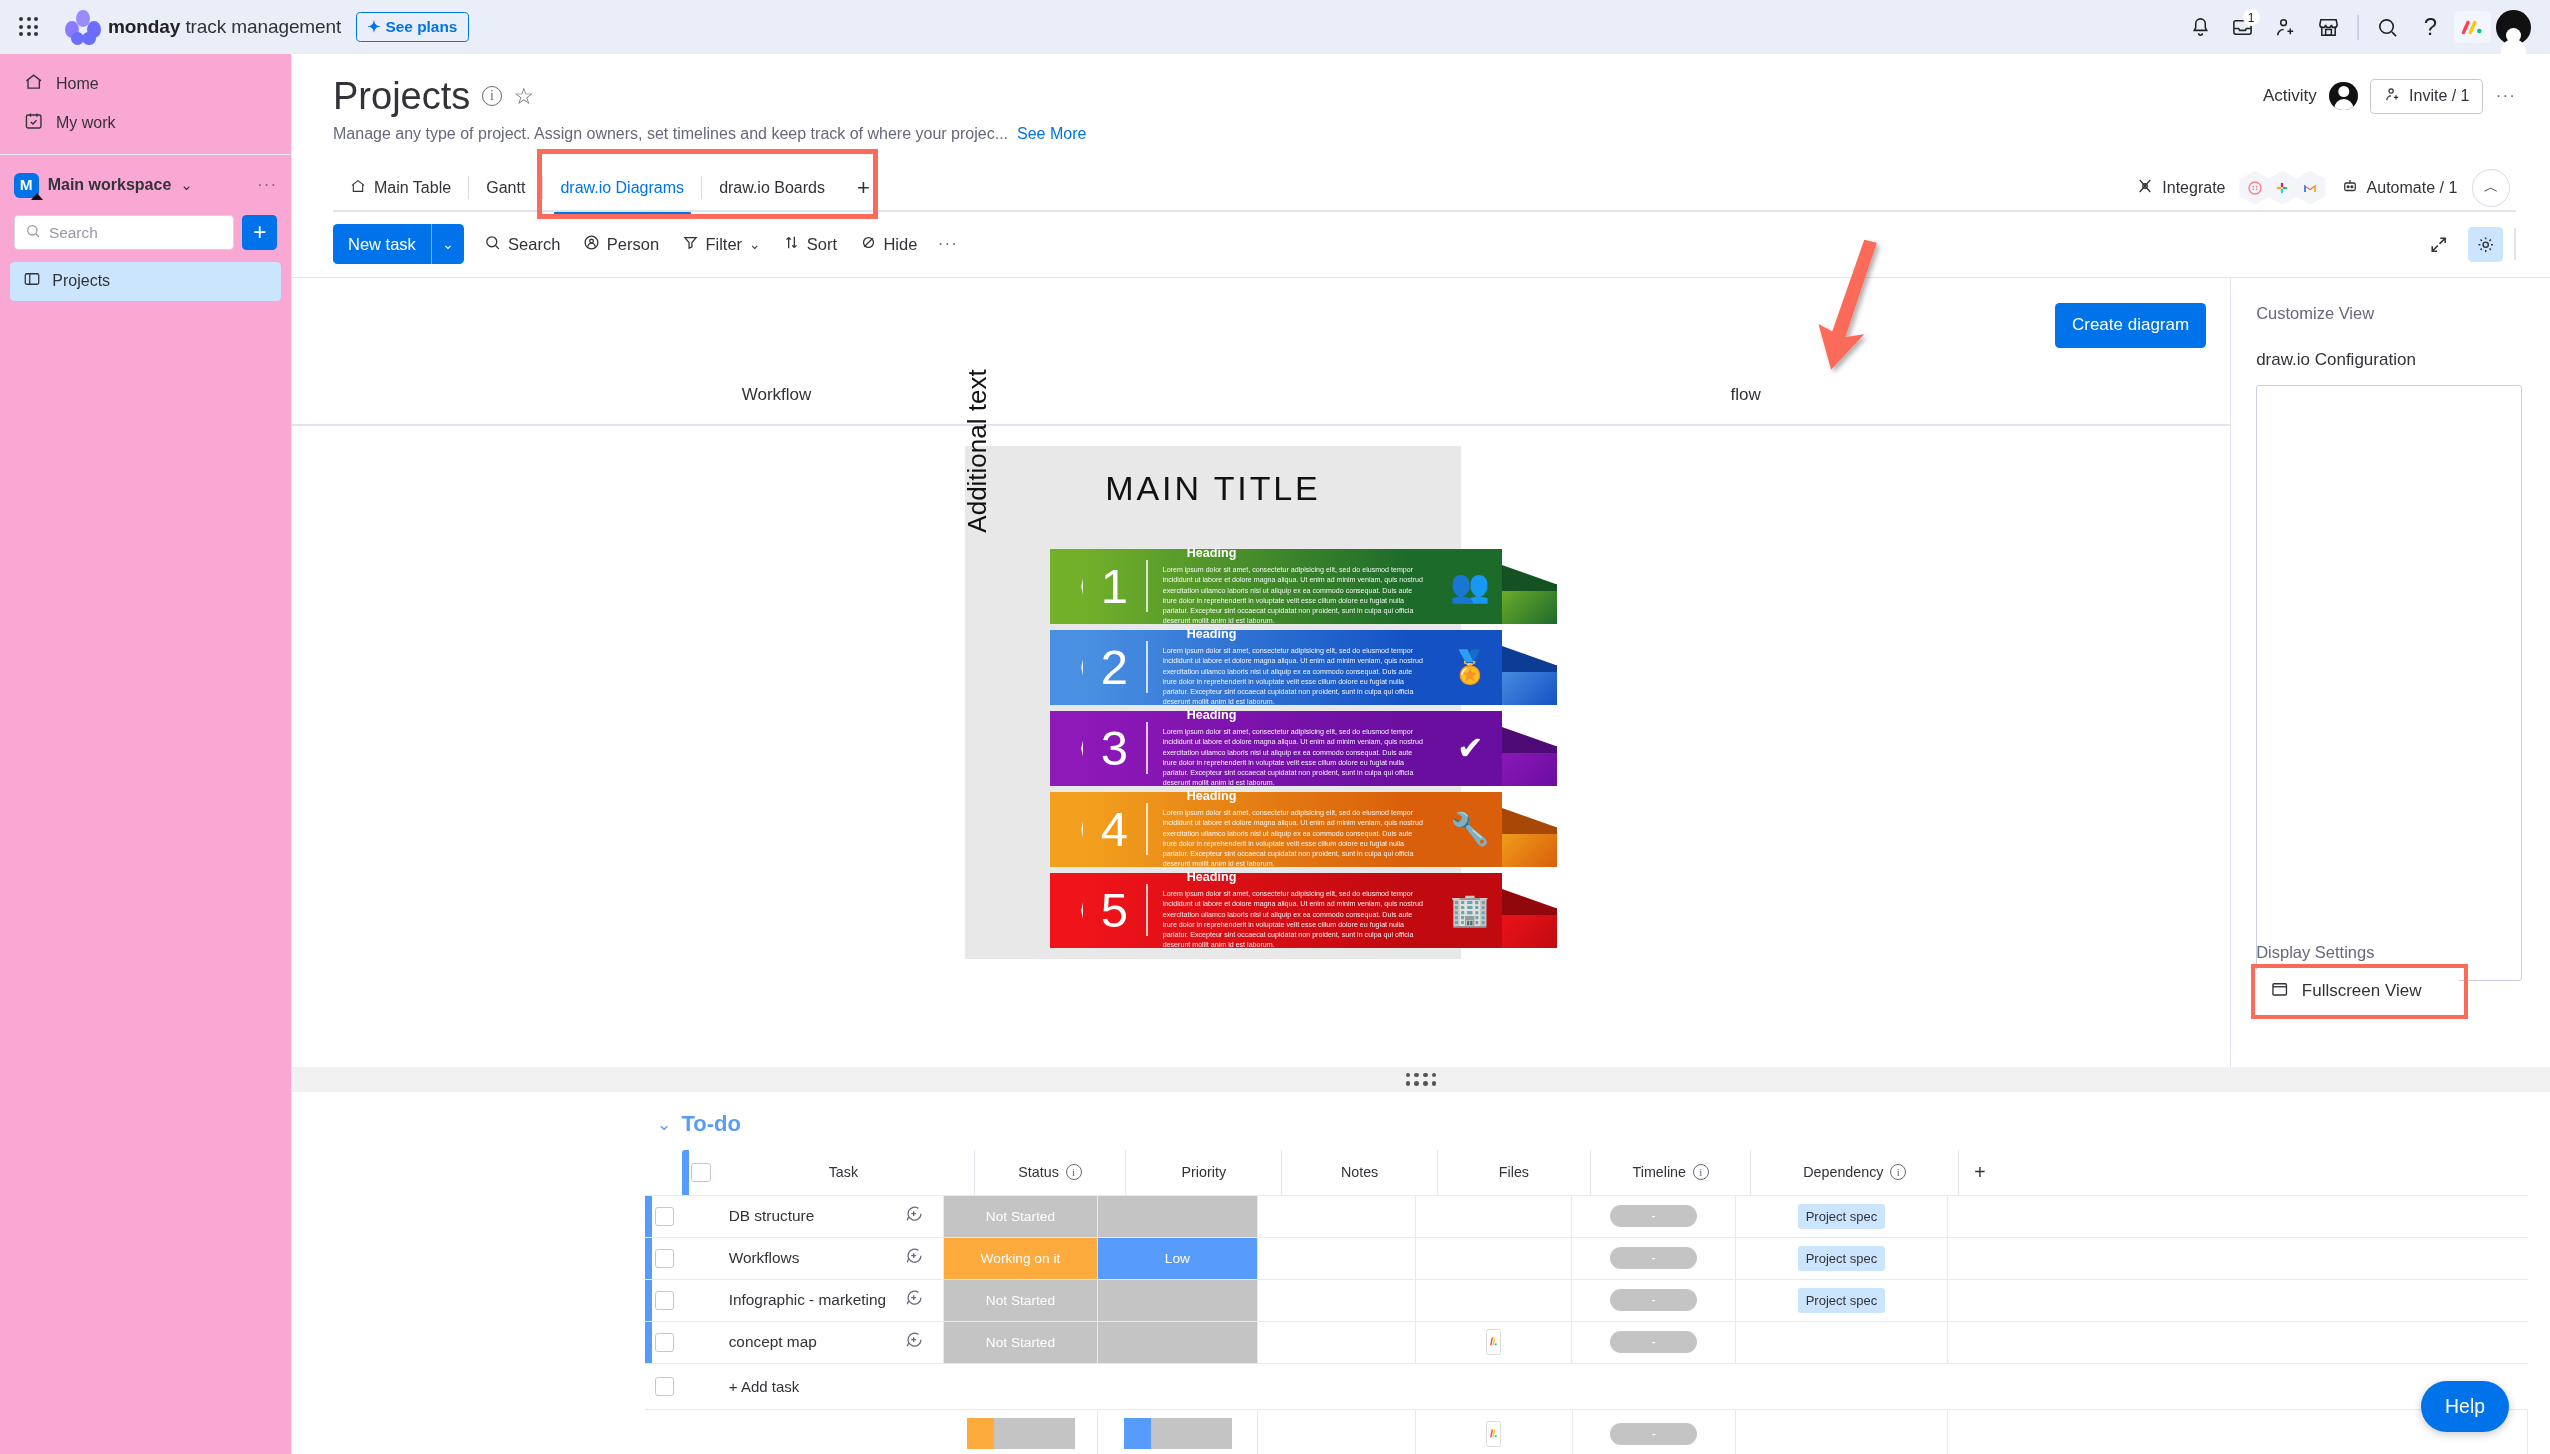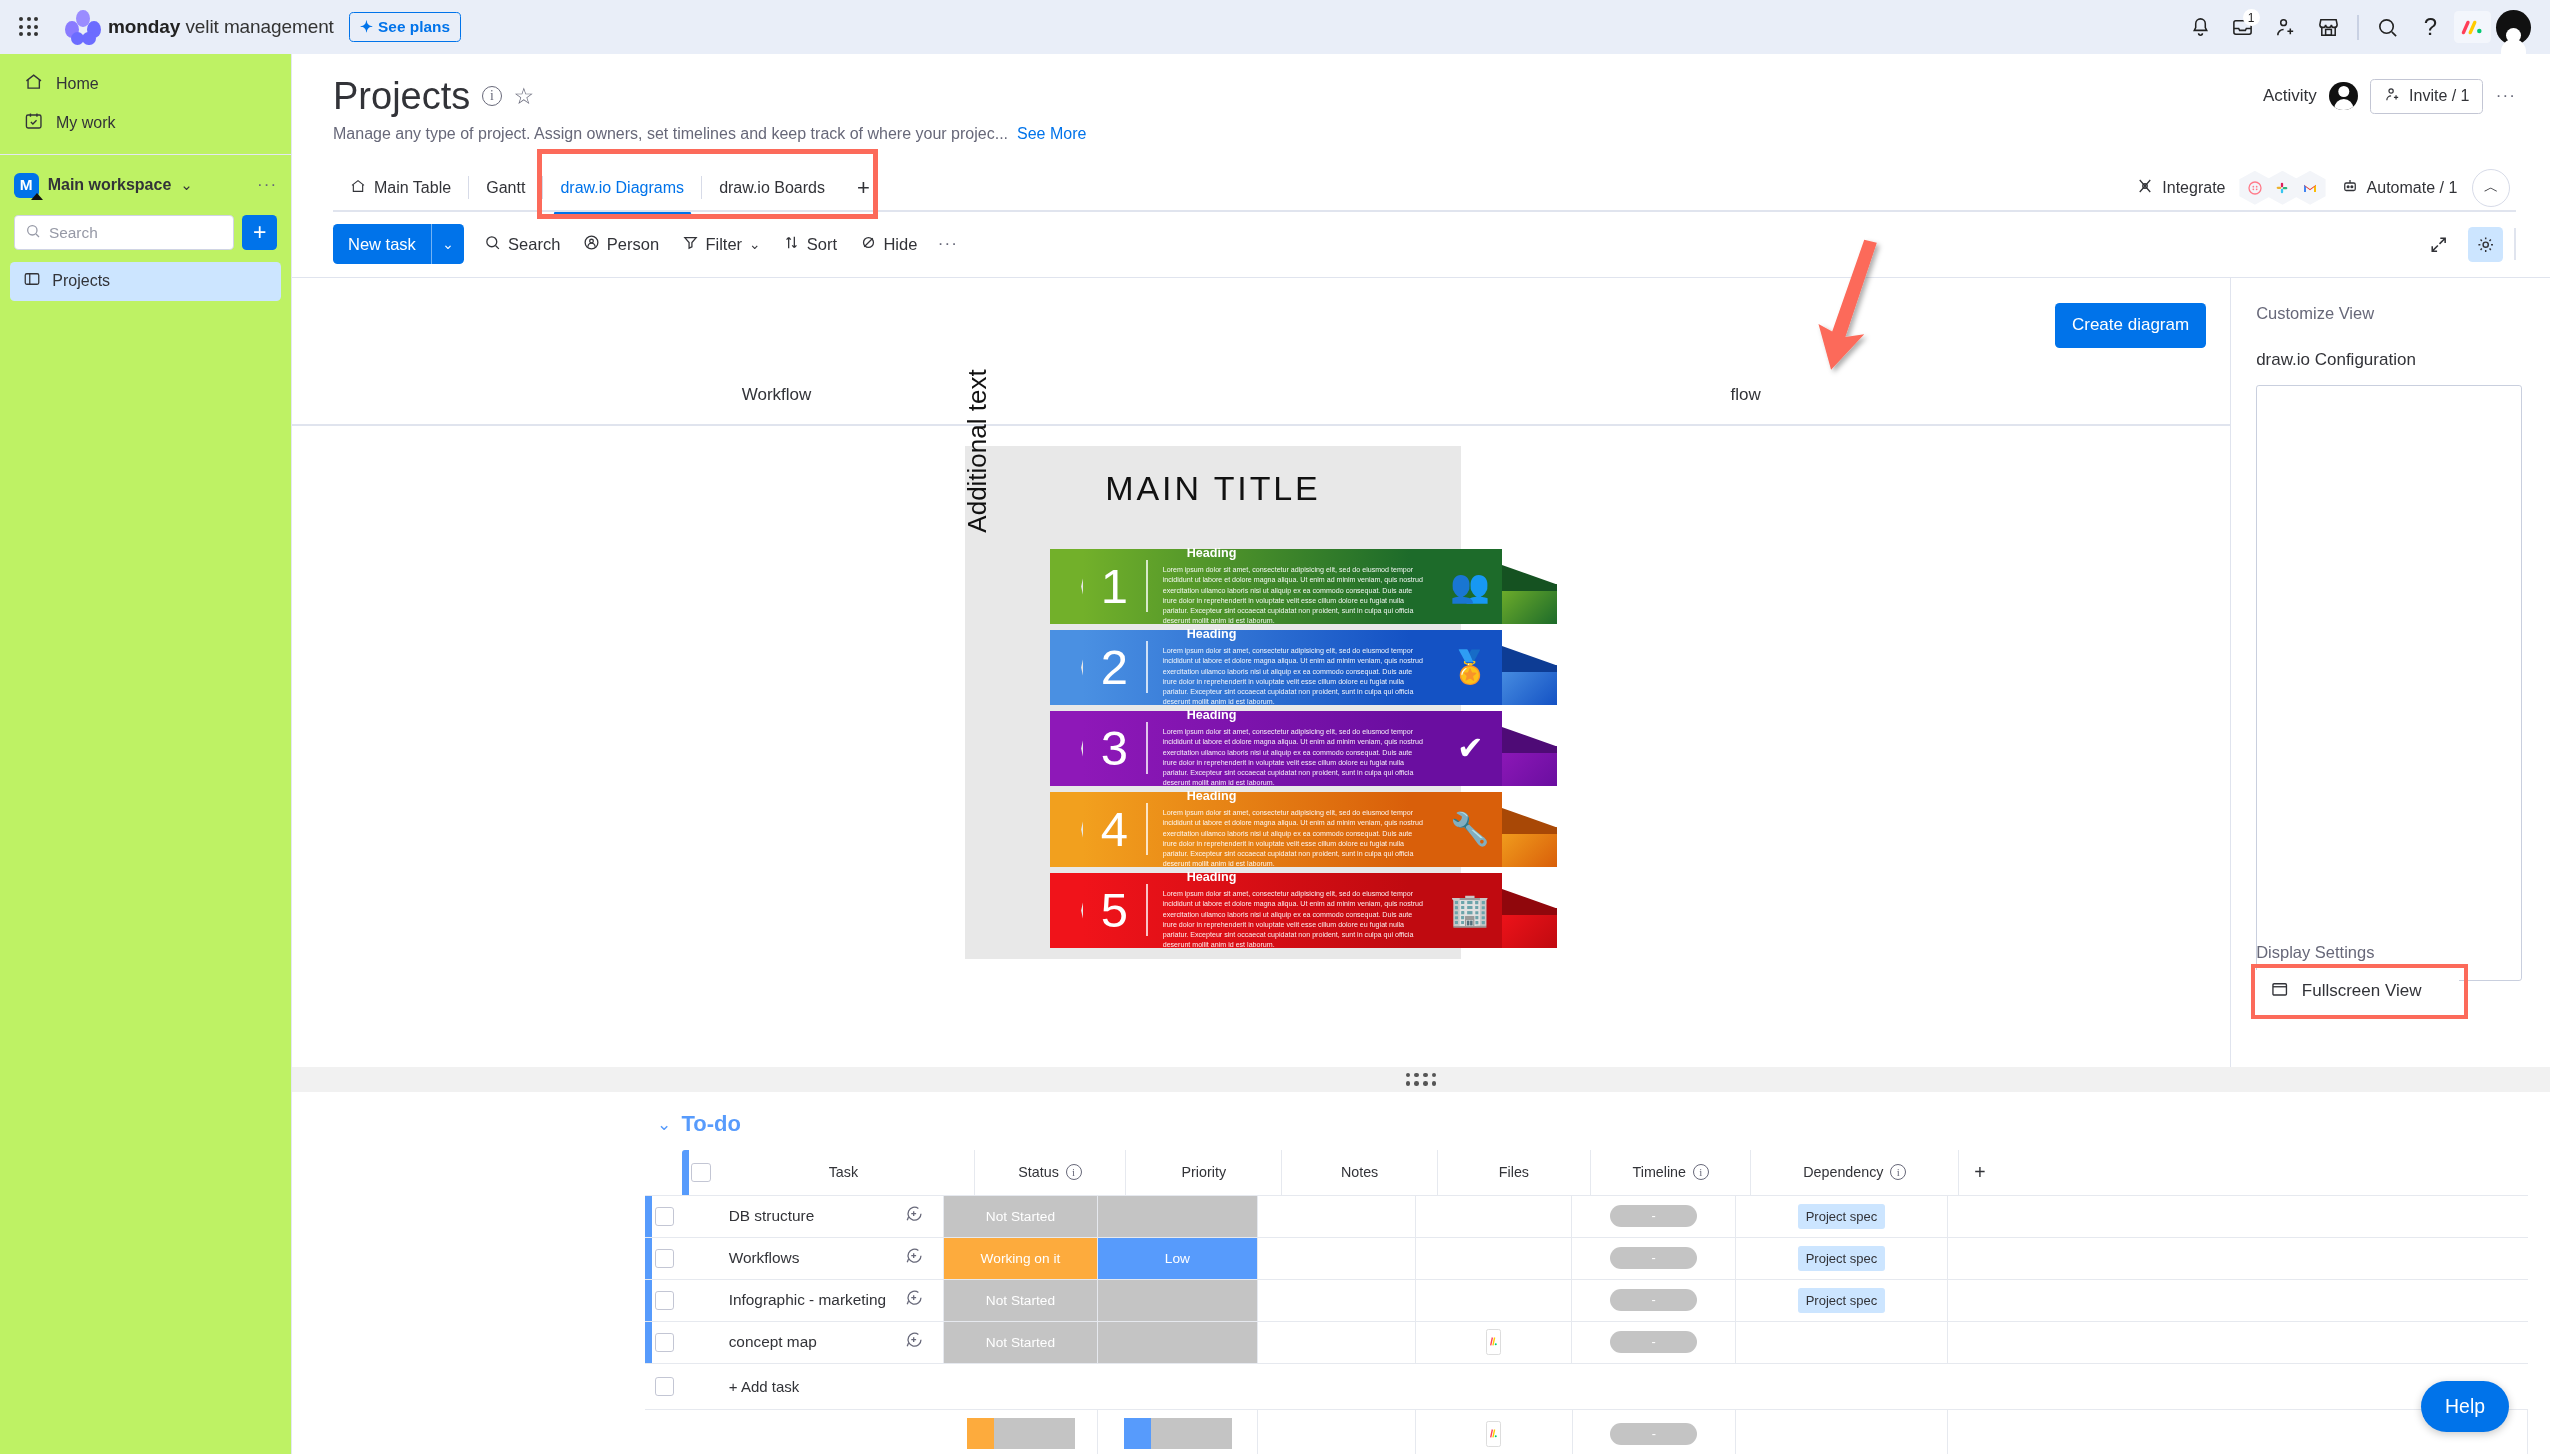--- a/index.html
+++ b/index.html
@@ -42,21 +42,21 @@
   .mbadge { width:37px; height:32px; background:#f3f6fc; border-radius:4.6px;
             display:flex; align-items:center; justify-content:center; }
   .avatar { width:35px; height:35px; border-radius:50%; background:#111;
             display:flex; align-items:flex-end; justify-content:center; overflow:hidden; cursor:pointer;}
   .avatar .hd { width:15px; height:15px; background:#fff; border-radius:50%; margin-bottom:1.1px; position:relative;}
   .avatar .bd { position:absolute; bottom:0; width:25px; height:15px; background:#fff; border-radius:12.6px 12.6px 0 0;}
 
   
   #sidebar {
     position:absolute; left:0; top:54px; width:292px; height:1401px;
-    background:#bef264; border-right:1.1px solid #e3e8f2;
+    background:#f9a8d4; border-right:1.1px solid #e3e8f2;
   }
   .snav { display:flex; align-items:center; gap:12.6px; height:39px;
           margin:0 11.4px; padding:0 12.6px; border-radius:4.6px; cursor:pointer; font-size:16px; color:#323338;}
   .snav:first-child { margin-top:10.3px; }
   .sdiv { height:1.1px; background:#e3e8f2; margin:11.4px 0 0 0; }
   .wsrow { display:flex; align-items:center; height:40px; margin:10.3px 13.7px 0 13.7px; gap:9px; }
   .wsavatar { width:25px; height:25px; border-radius:5.7px; background:#0073ea; color:#fff;
               font-weight:700; font-size:15.4px; display:flex; align-items:center; justify-content:center;
               position:relative; }
   .wsavatar::after{ content:""; position:absolute; right:-4px; bottom:-2.9px; width:0; height:0;
@@ -234,21 +234,21 @@
   </div>
 
   <div class="mlogo">
     <span class="d" style="left:11px;top:0;width:13.7px;height:17px;background:#9a8cff;"></span>
     <span class="d" style="left:0;top:11px;width:13.7px;height:17px;background:#8a7bff;"></span>
     <span class="d" style="left:22px;top:11px;width:13.7px;height:17px;background:#6c6cff;"></span>
     <span class="d" style="left:5.7px;top:22px;width:13.7px;height:13.7px;background:#6c6cff;"></span>
     <span class="d" style="left:17px;top:22px;width:13.7px;height:13.7px;background:#6c6cff;"></span>
   </div>
   <div class="brand">
-    <b>monday</b><span class="sub"> velit management</span>
+    <b>monday</b><span class="sub"> track management</span>
   </div>
 
   <div id="see-plans">
     <span>✦</span>
     <span>See plans</span>
   </div>
 
   <div class="right">
     <div class="ticon">
       <svg width="23" height="23" viewBox="0 0 24 24" fill="none" stroke="#222" stroke-width="1.6">

